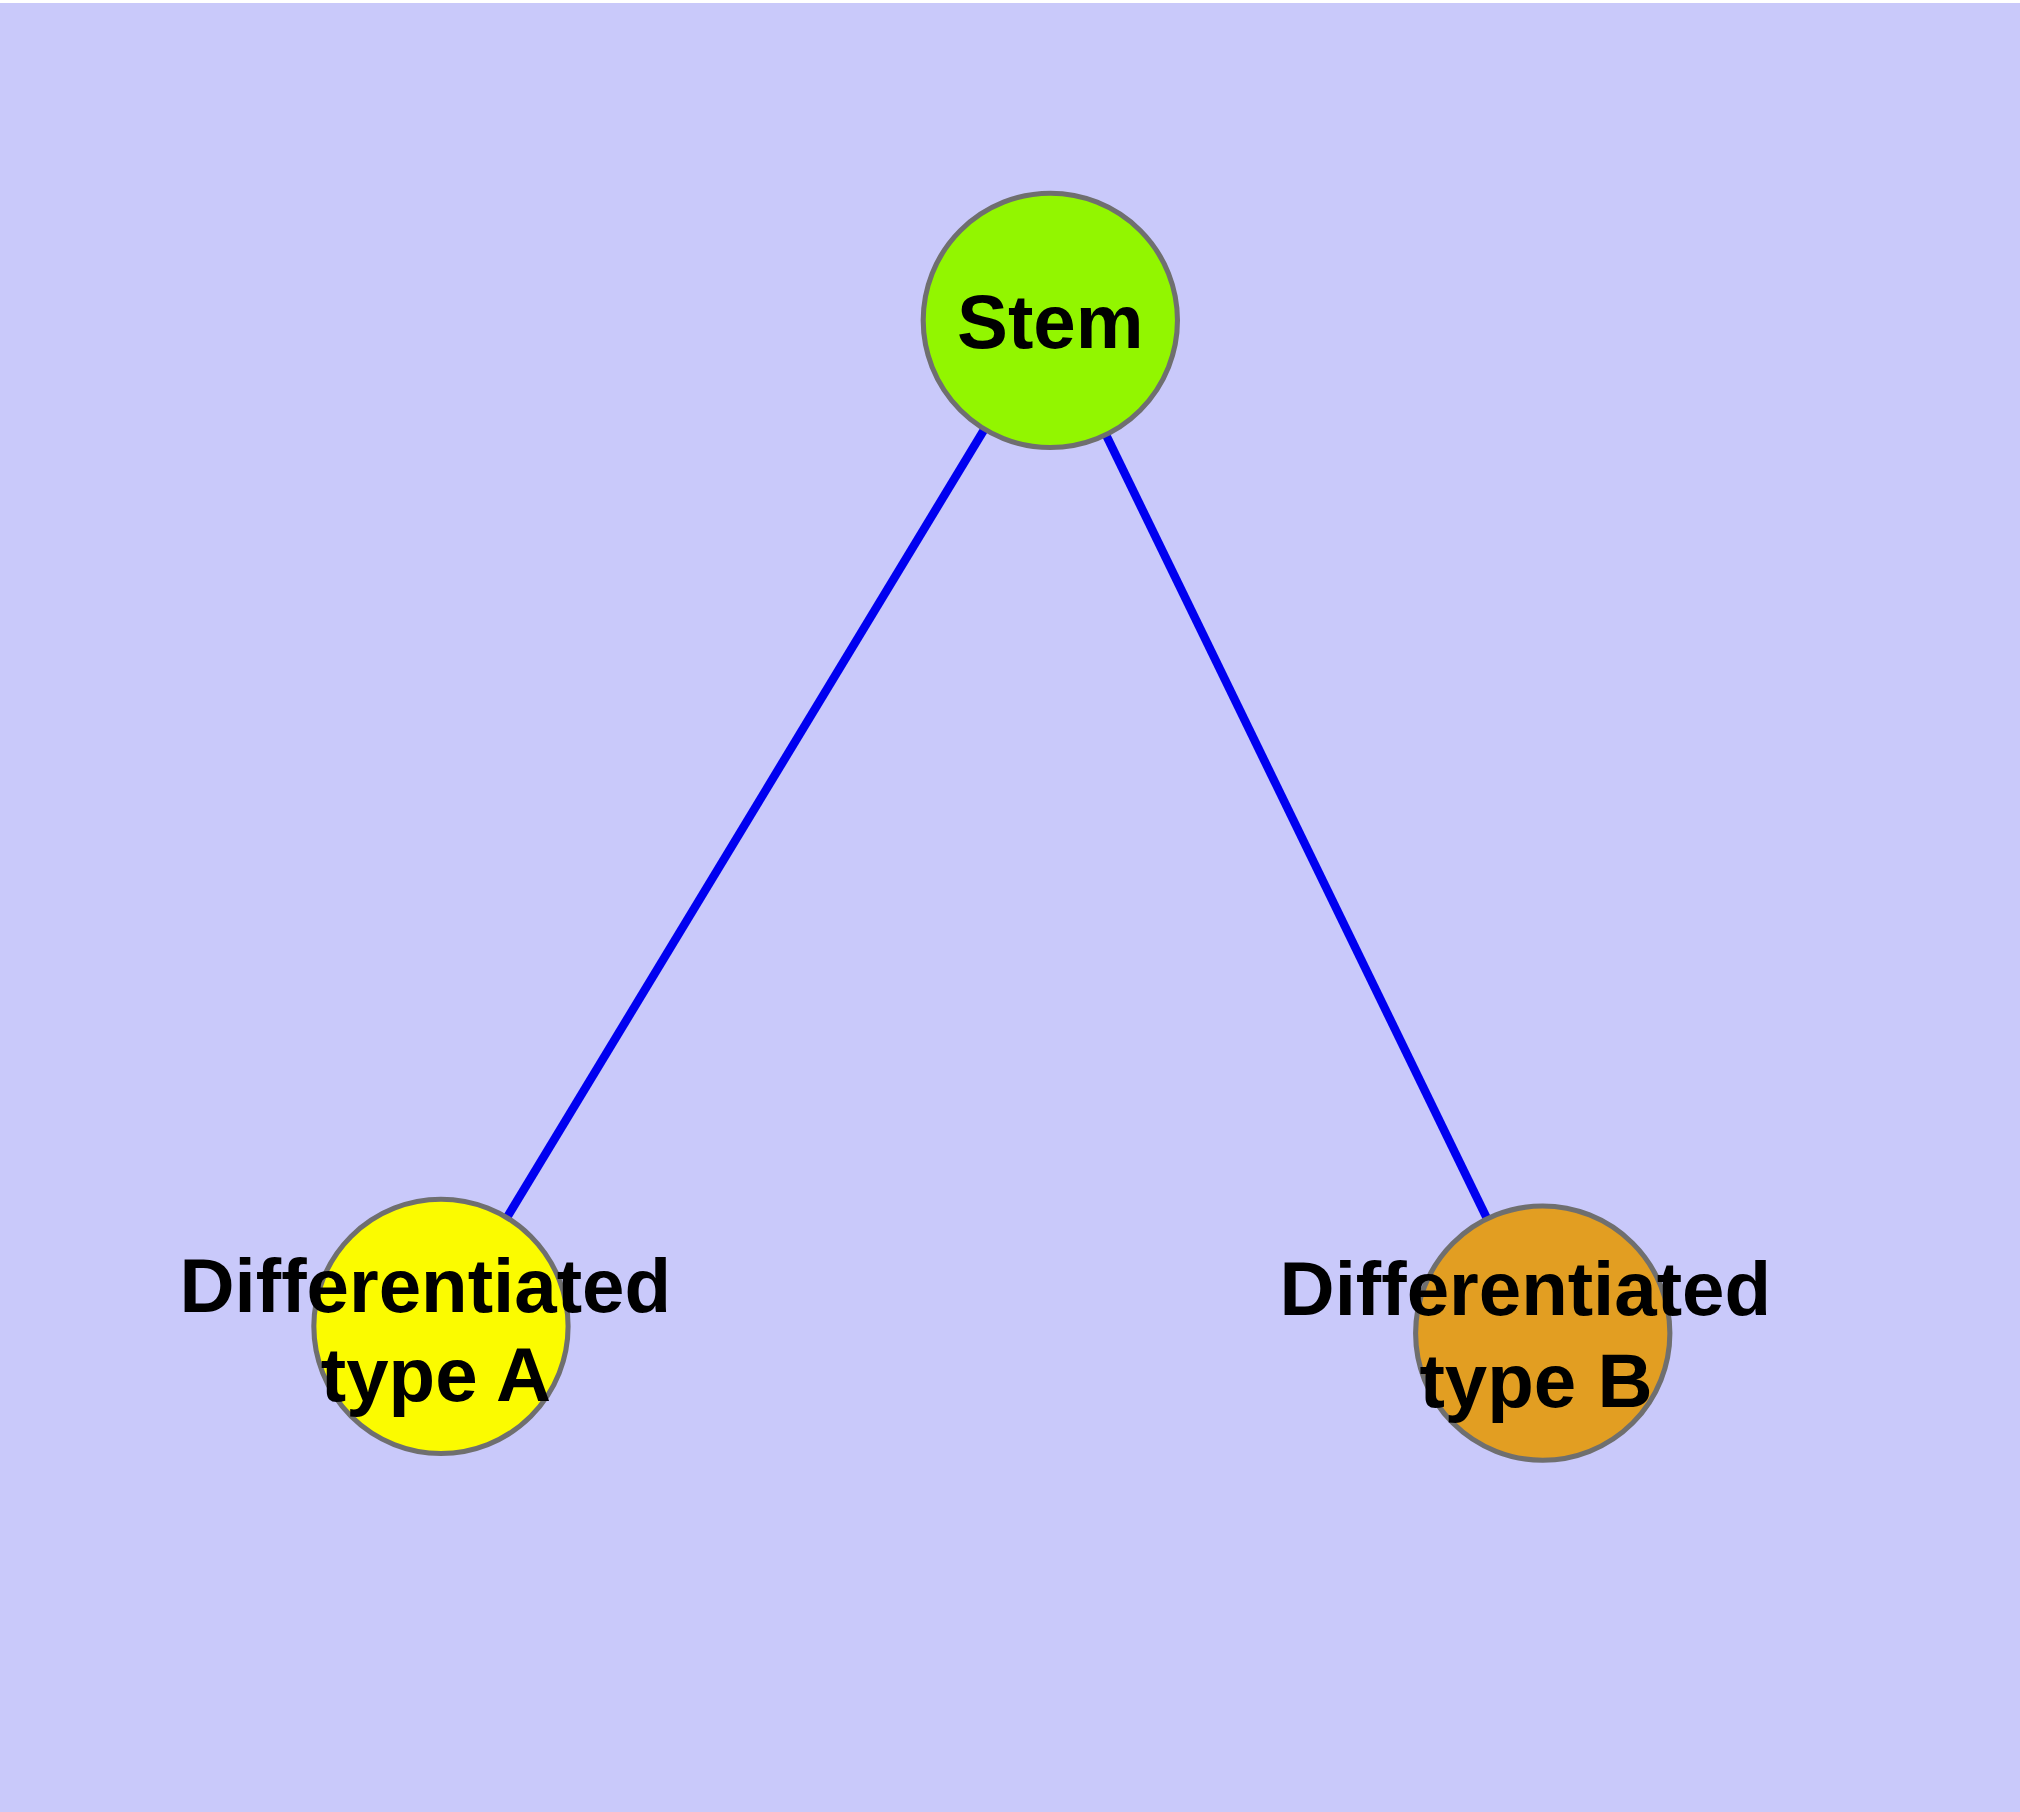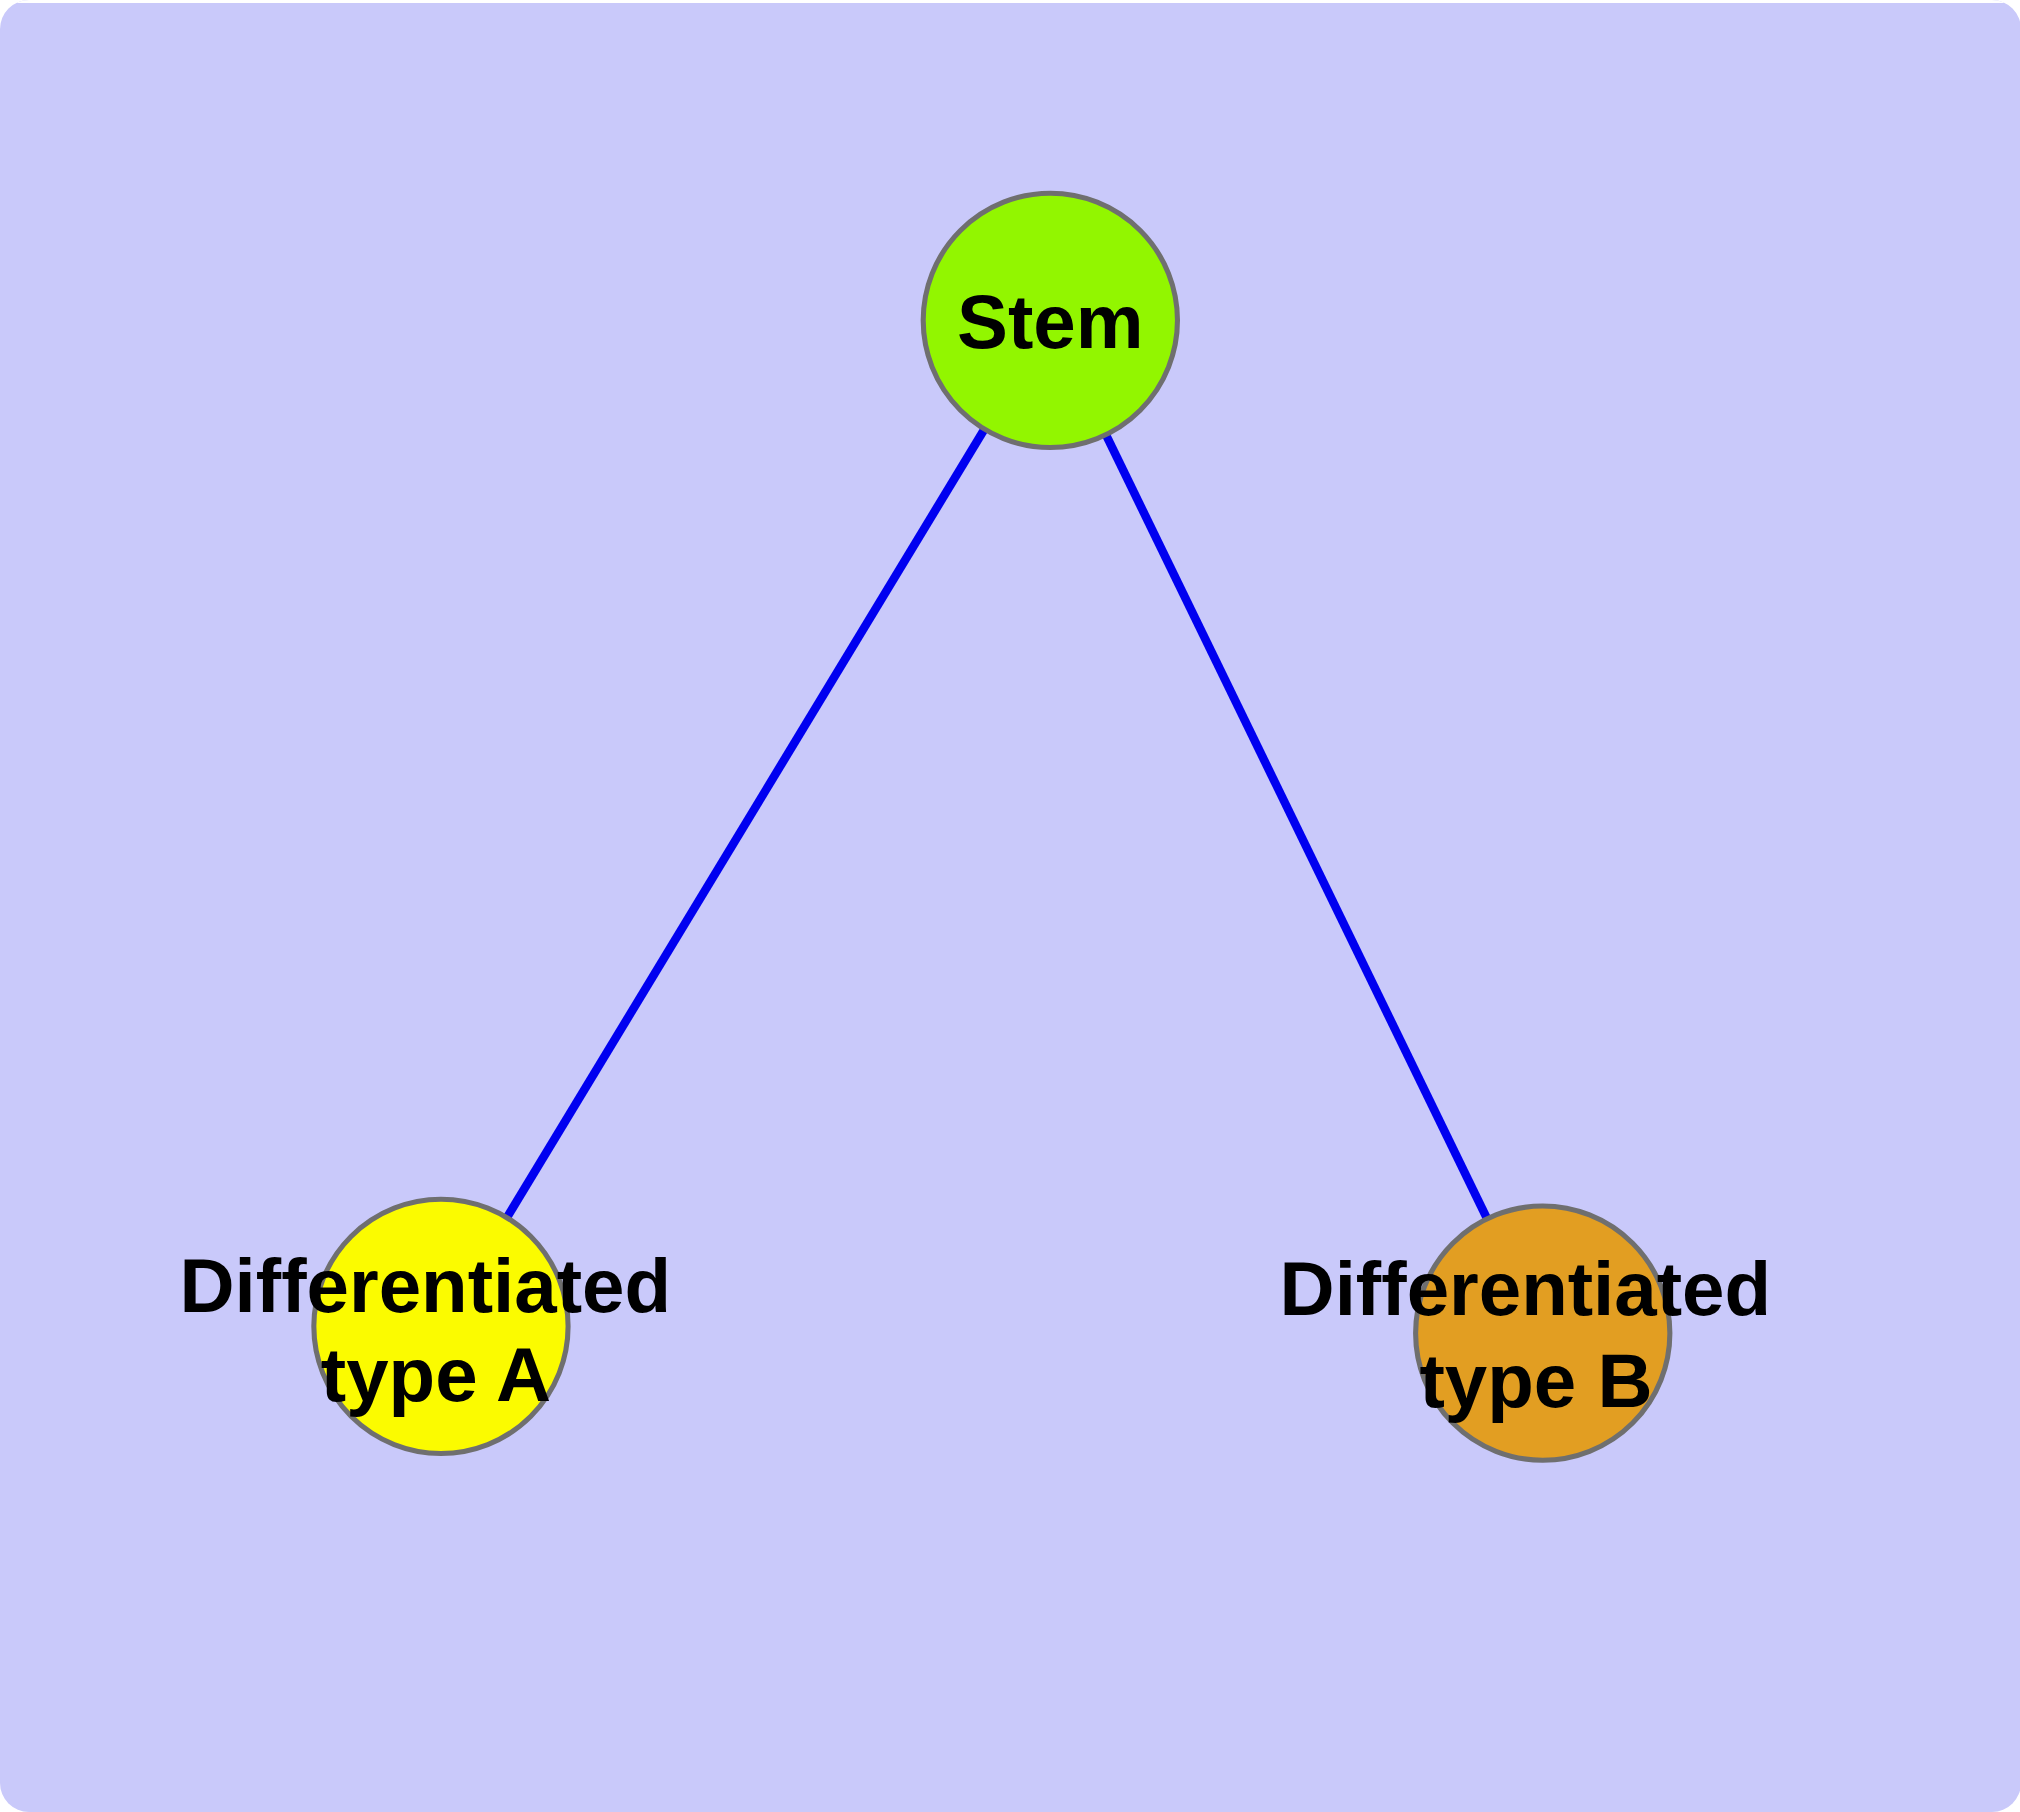--- a/index.html
+++ b/index.html
@@ -7,21 +7,20 @@
     padding: 0;
     background: #ffffff;
   }
   .canvas {
     position: relative;
     width: 2021px;
     height: 1812px;
     background: var(--background, #C9C9FA);
     overflow: hidden;
     font-family: "Liberation Sans", sans-serif;
-    border-radius: 29px;
   }
   .top-strip {
     position: absolute;
     top: 0; left: 0;
     width: 100%;
     height: 3.4px;
     background: var(--top_strip, #FFFFFF);
   }
   svg.graph {
     position: absolute;

